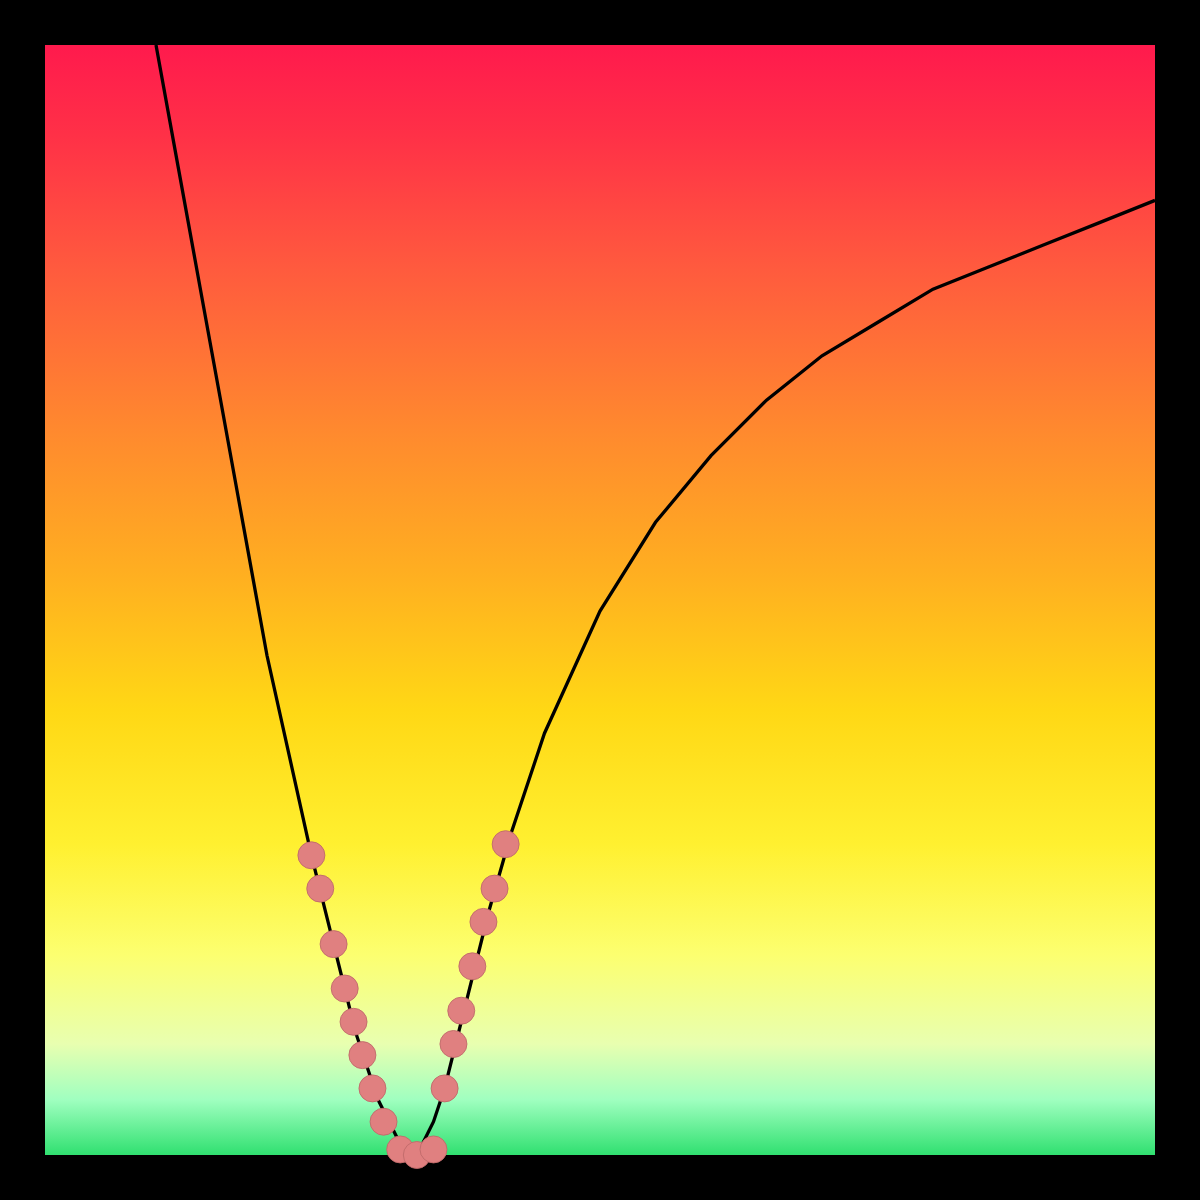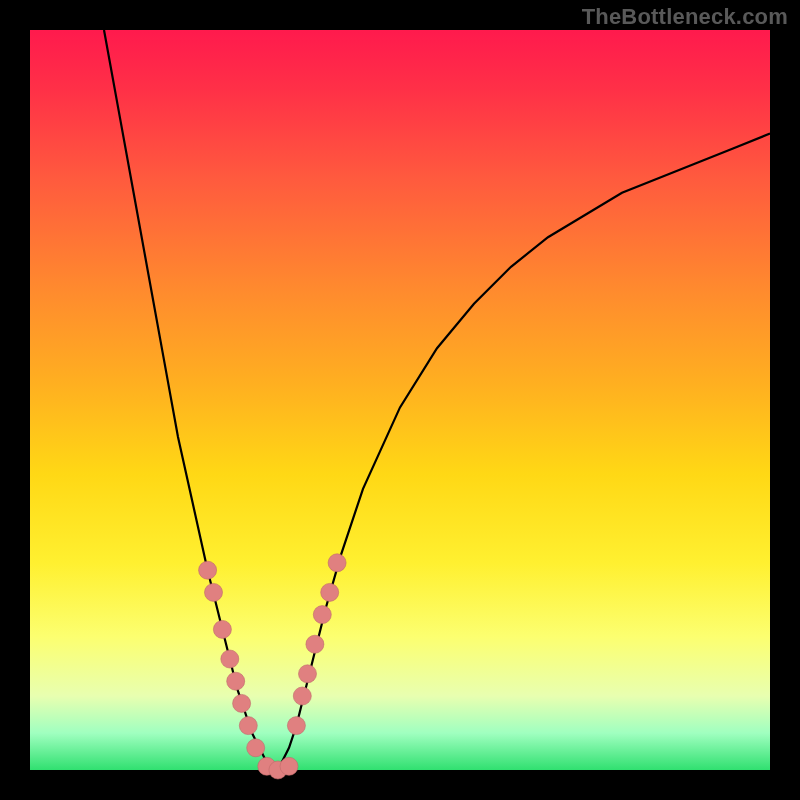--- a/index.html
+++ b/index.html
@@ -64,21 +64,20 @@
     fill: #e08080;
     stroke: #c06a6a;
     stroke-width: 0.6;
   }
 </style>
 </head>
 <body>
 
 <div class="frame">
   <div class="plot-area"></div>
-  <div class="watermark">TheBottleneck.com</div>
   <svg class="overlay" viewBox="0 0 740 740">
     <g id="curves">
         <path d="M74.0 0.0 L88.8 81.4 L103.6 162.8 L118.4 244.2 L133.2 325.6 L148.0 407.0 L162.8 473.6 L177.6 540.2 L185.0 569.8 L192.4 599.4 L199.8 629.0 L207.2 658.6 L214.6 680.8 L222.0 703.0 L229.4 717.8 L236.8 732.6 L244.2 740.0 " class="curve"></path>
         <path d="M244.2 740.0 L251.6 732.6 L259.0 717.8 L266.4 695.6 L273.8 666.0 L281.2 636.4 L296.0 577.2 L310.8 525.4 L333.0 458.8 L370.0 377.4 L407.0 318.2 L444.0 273.8 L481.0 236.8 L518.0 207.2 L555.0 185.0 L592.0 162.8 L629.0 148.0 L666.0 133.2 L703.0 118.4 L740.0 103.6 " class="curve"></path>
       </g>
     <g id="markers">
         <circle cx="177.6" cy="540.2" r="9" class="marker"></circle>
         <circle cx="183.5" cy="562.4" r="9" class="marker"></circle>
         <circle cx="192.4" cy="599.4" r="9" class="marker"></circle>
         <circle cx="199.8" cy="629.0" r="9" class="marker"></circle>

